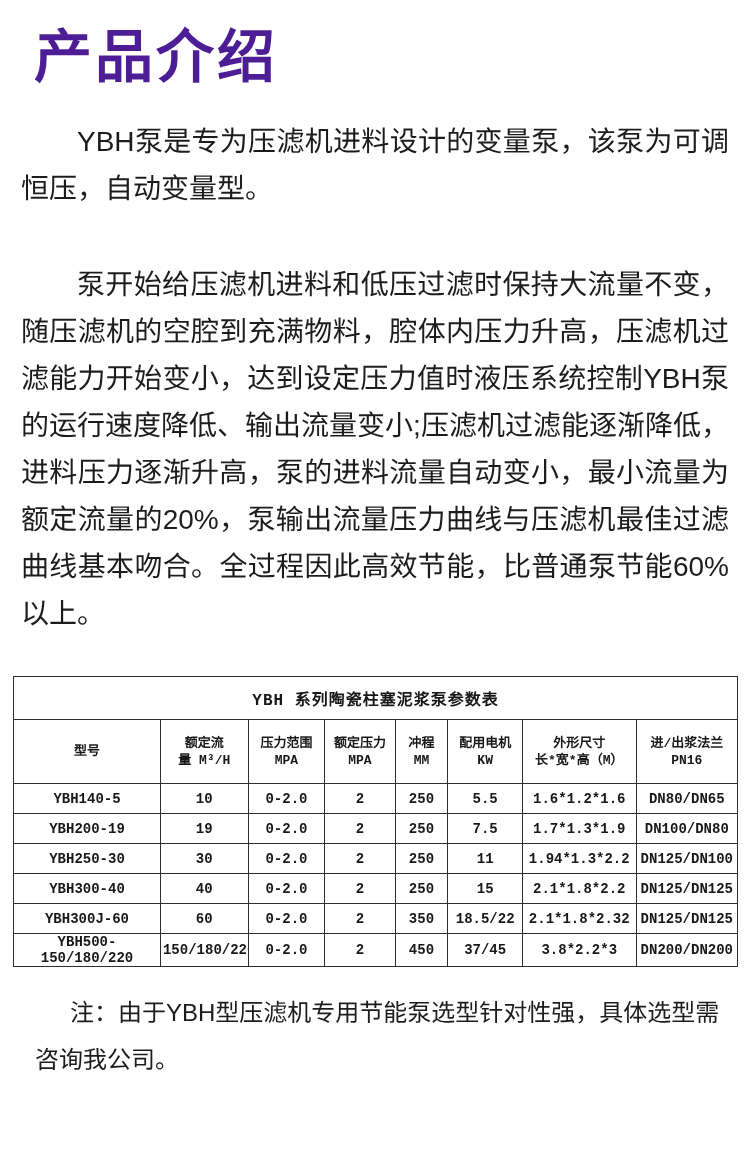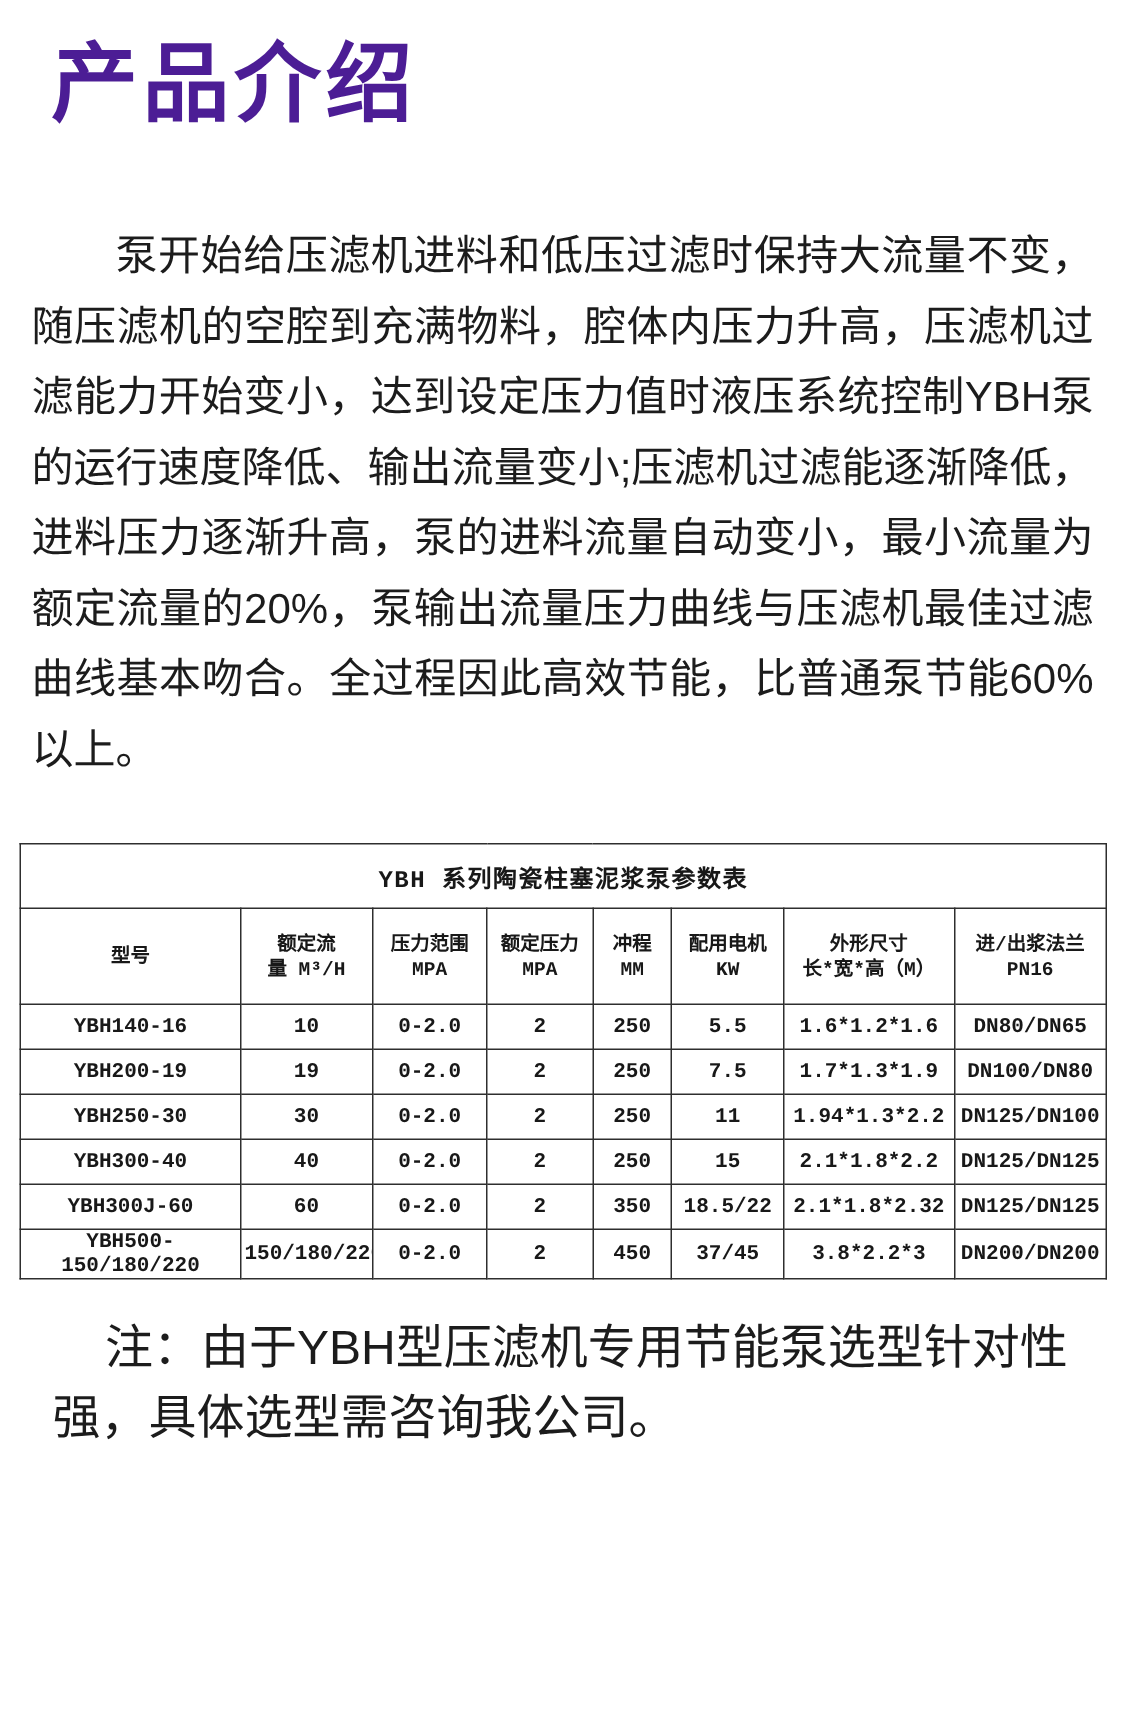--- a/index.html
+++ b/index.html
@@ -73,34 +73,35 @@
   col.c2 { width: 12.1%; }
   col.c3 { width: 10.6%; }
   col.c4 { width: 9.7%; }
   col.c5 { width: 7.3%; }
   col.c6 { width: 10.3%; }
   col.c7 { width: 15.7%; }
   col.c8 { width: 14.0%; }
 
   
   .note {
-    font-size: 32px;
+    font-size: 24px;
     line-height: 47px;
     margin: 22px 30px 0 35px;
     text-indent: 35px;
     color: #1c1c1c;
   }
 </style>
 </head>
 <body>
 
 <div class="page">
 
   <h1 class="page-title">产品介绍</h1>
 
+  <p class="para p1">YBH泵是专为压滤机进料设计的变量泵，该泵为可调恒压，自动变量型。</p>
 
   <p class="para p2">泵开始给压滤机进料和低压过滤时保持大流量不变，随压滤机的空腔到充满物料，腔体内压力升高，压滤机过滤能力开始变小，达到设定压力值时液压系统控制YBH泵的运行速度降低、输出流量变小;压滤机过滤能逐渐降低，进料压力逐渐升高，泵的进料流量自动变小，最小流量为额定流量的20%，泵输出流量压力曲线与压滤机最佳过滤曲线基本吻合。全过程因此高效节能，比普通泵节能60%以上。</p>
 
   <table class="spec">
     <colgroup>
       <col class="c1">
         <col class="c2">
         <col class="c3">
         <col class="c4">
       <col class="c5">
@@ -141,21 +142,21 @@
             <div>长*宽*高（M）</div>
           </th>
           <th>
             <div>进/出浆法兰</div>
             <div>PN16</div>
           </th>
         </tr>
     </thead>
     <tbody id="table-body">
         <tr>
-          <td>YBH140-16</td>
+          <td>YBH140-5</td>
           <td>10</td>
           <td>0-2.0</td>
           <td>2</td>
           <td>250</td>
           <td>5.5</td>
           <td>1.6*1.2*1.6</td>
           <td>DN80/DN65</td>
         </tr>
         <tr>
           <td>YBH200-19</td>

